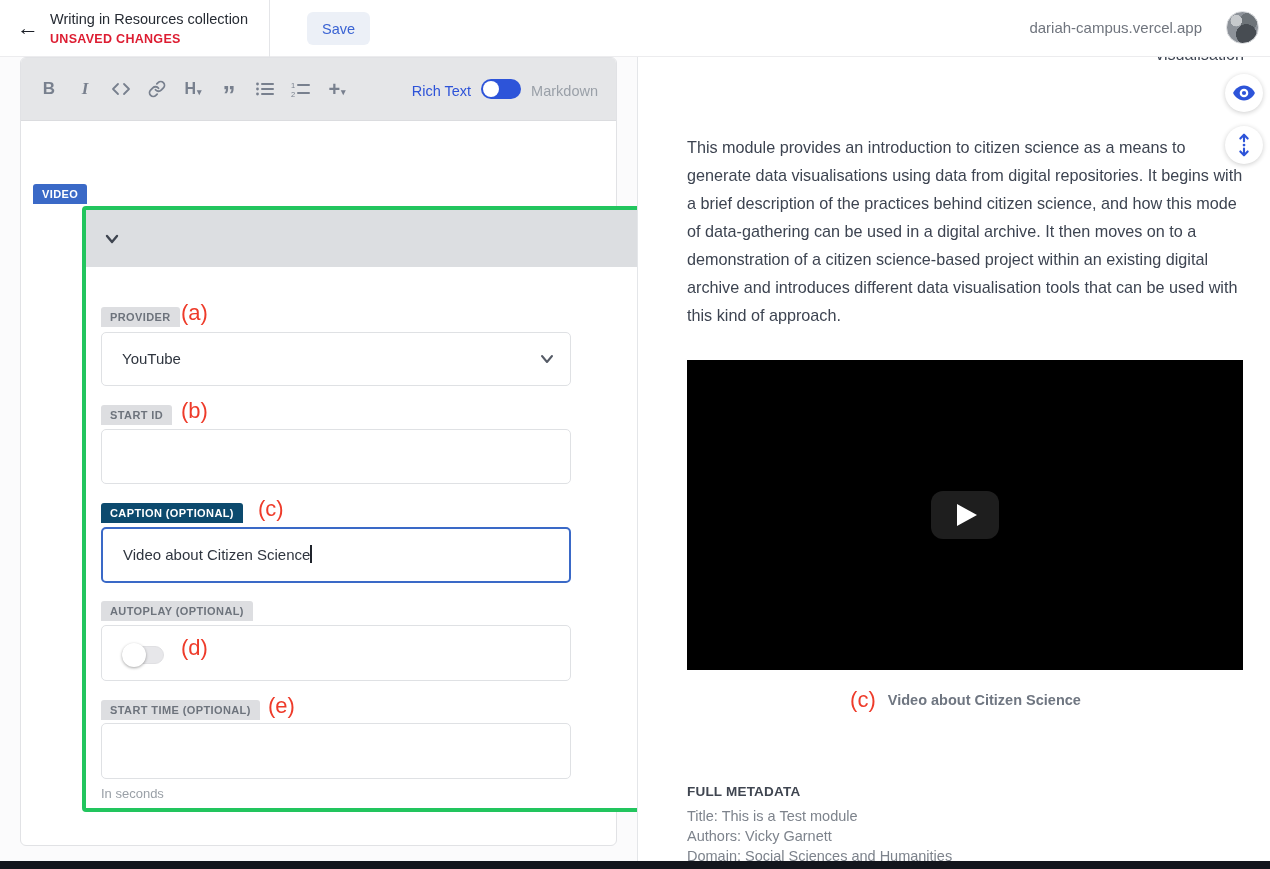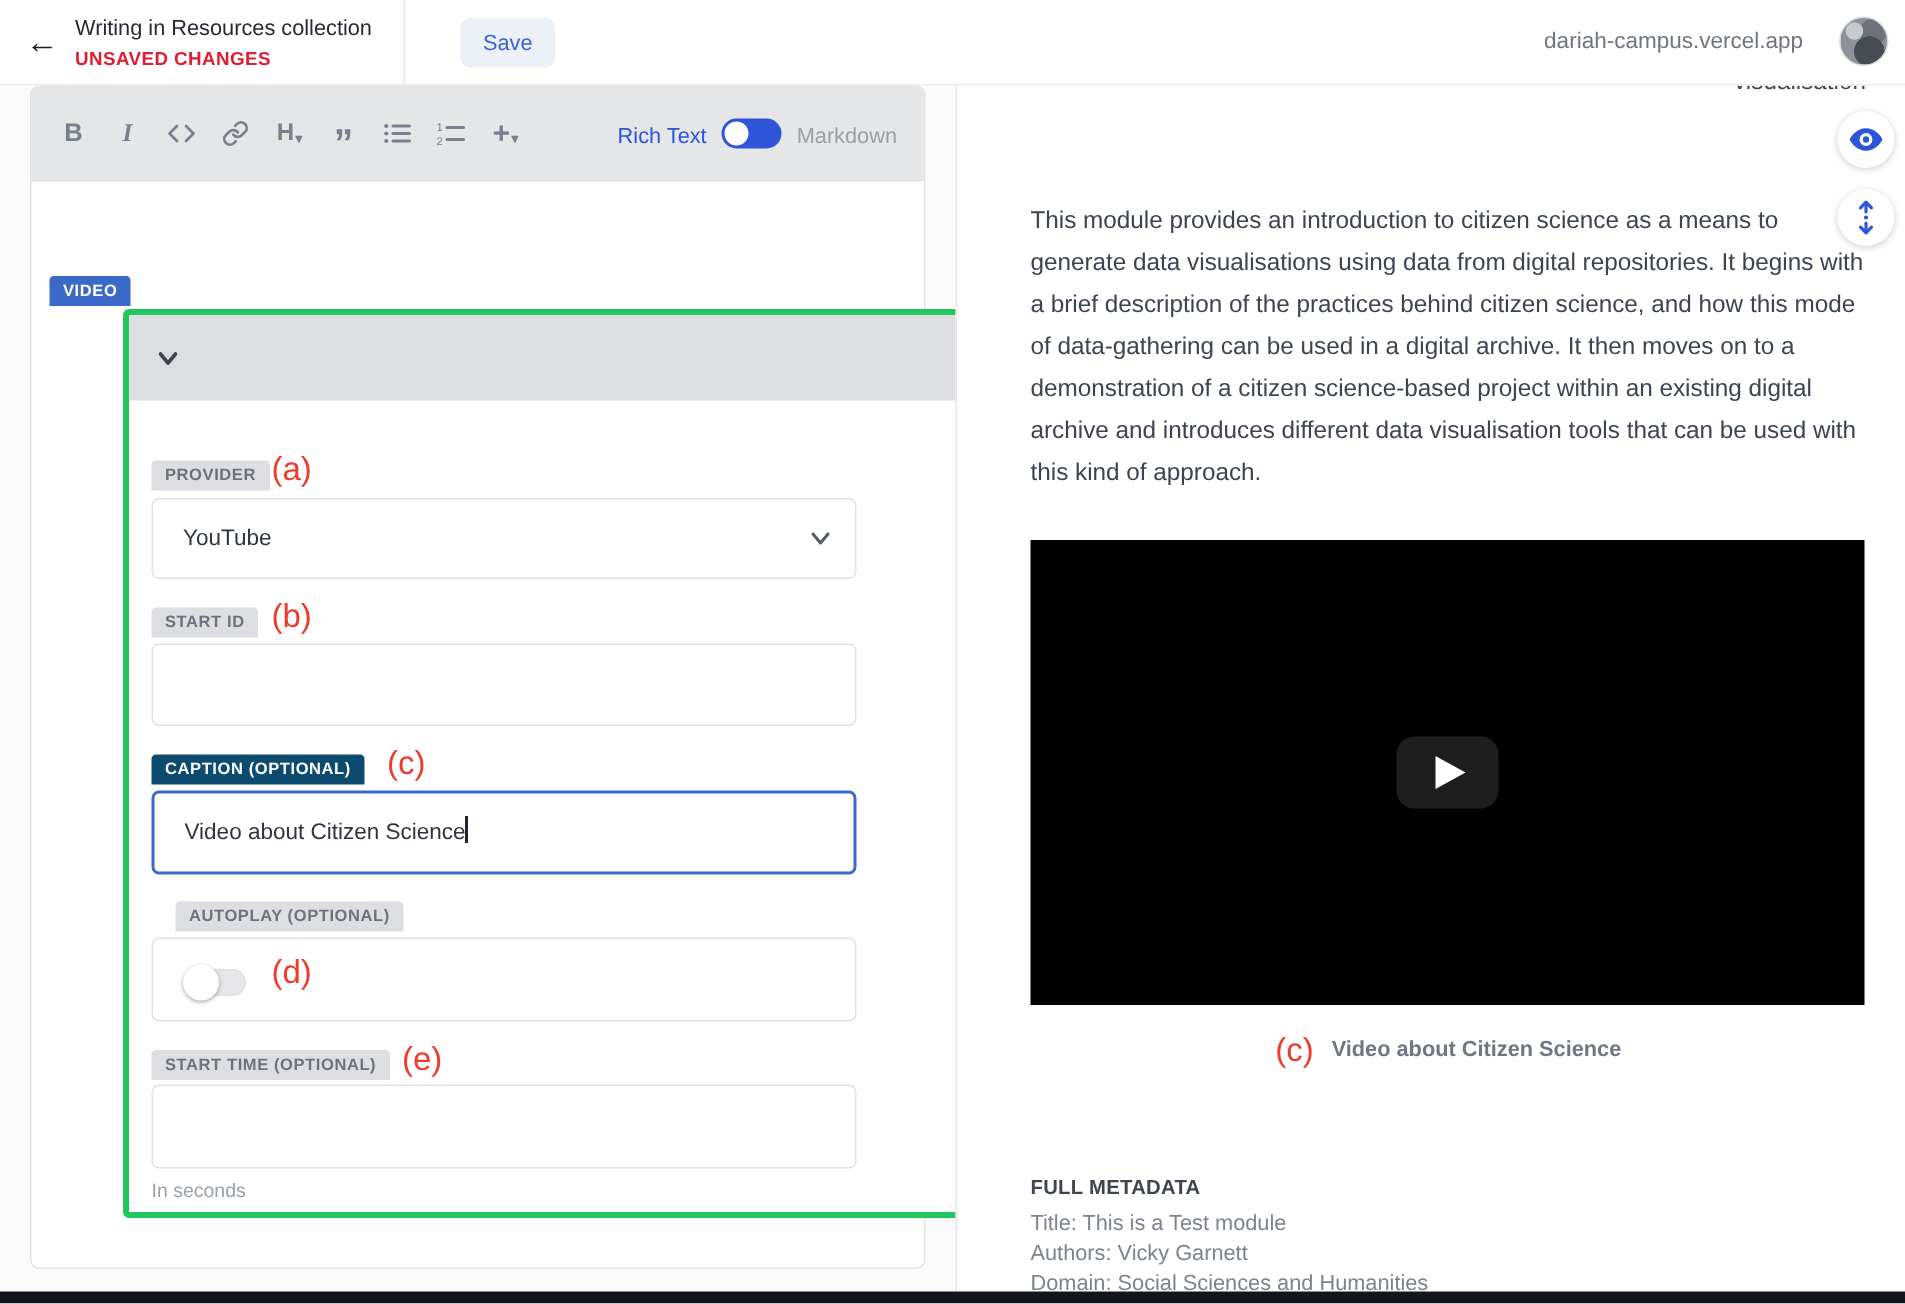--- a/index.html
+++ b/index.html
@@ -178,21 +178,21 @@
         <div class="field-badge" style="left:15px; top:195px;">START ID</div>
         <div class="annotation" style="left:95px; top:190px;">(b)</div>
         <div class="field-input text-input" style="top:219px; height:55px;"></div>
 
         <div class="field-badge active" style="left:15px; top:293px;">CAPTION (OPTIONAL)</div>
         <div class="annotation" style="left:172px; top:288px;">(c)</div>
         <div class="field-input text-input focused" style="top:317px; height:56px;">
           <span>Video about Citizen Science</span><span class="caret-bar"></span>
         </div>
 
-        <div class="field-badge" style="left:31px; top:391px;">AUTOPLAY (OPTIONAL)</div>
+        <div class="field-badge" style="left:15px; top:391px;">AUTOPLAY (OPTIONAL)</div>
         <div class="field-input" style="top:415px; height:56px;">
           <div class="switch">
               <div class="knob"></div>
             </div>
         </div>
         <div class="annotation" style="left:95px; top:427px;">(d)</div>
 
         <div class="field-badge" style="left:15px; top:490px;">START TIME (OPTIONAL)</div>
         <div class="annotation" style="left:182px; top:485px;">(e)</div>
         <div class="field-input text-input" style="top:513px; height:56px;"></div>

